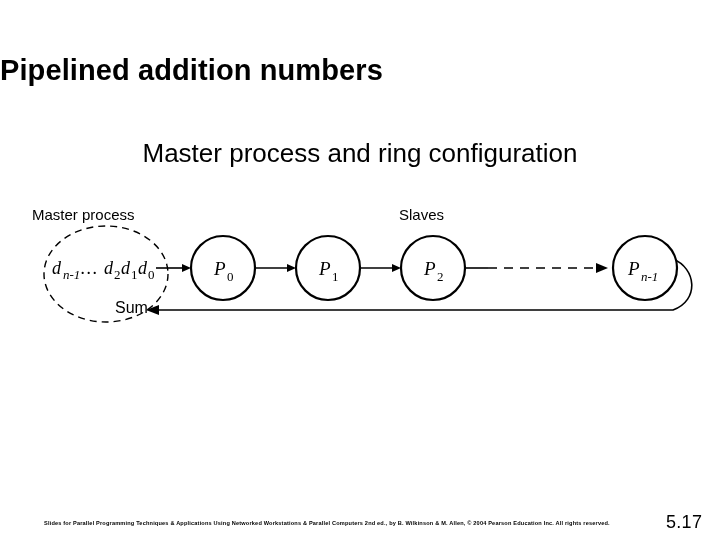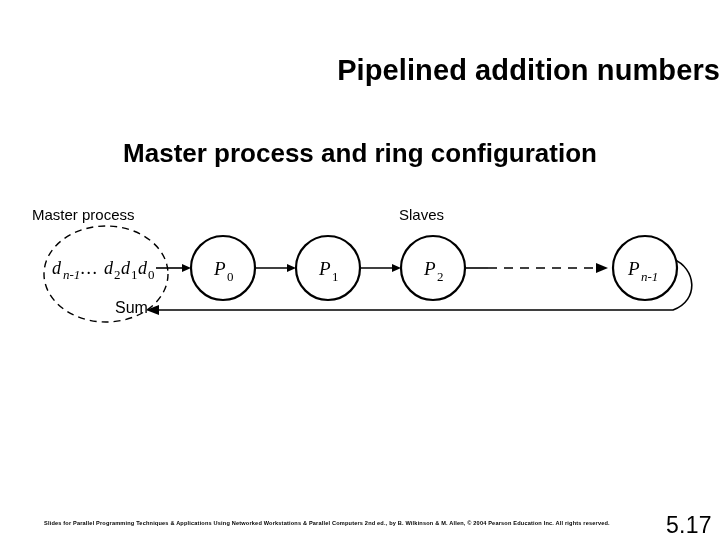--- a/index.html
+++ b/index.html
@@ -14,35 +14,35 @@
     background: #ffffff;
     overflow: hidden;
     font-family: "Liberation Sans", sans-serif;
     color: #000000;
   }
   #slide-title {
     position: absolute;
     left: 0;
     top: 52px;
     width: 720px;
-    text-align: right;
+    text-align: left;
     font-size: 29px;
     font-weight: bold;
     letter-spacing: 0.1px;
     color: #000000;
     line-height: 36px;
   }
   #slide-subtitle {
     position: absolute;
     left: 0;
     top: 136px;
     width: 720px;
     text-align: center;
     font-size: 26px;
-    font-weight: bold;
+    font-weight: normal;
     color: #000000;
     line-height: 34px;
   }
   #figure {
     position: absolute;
     left: 18px;
     top: 196px;
     width: 690px;
     height: 150px;
     text-decoration: underline;
@@ -93,21 +93,21 @@
     font-weight: bold;
     letter-spacing: 0.18px;
     color: #000000;
     white-space: nowrap;
     line-height: 9px;
   }
   #page-number {
     position: absolute;
     left: 666px;
     top: 512px;
-    font-size: 23px;
+    font-size: 18px;
     color: #000000;
     letter-spacing: 0.3px;
   }
 </style>
 </head>
 <body>
 
 <div id="slide">
 
   <div id="slide-title">Pipelined addition numbers</div>

